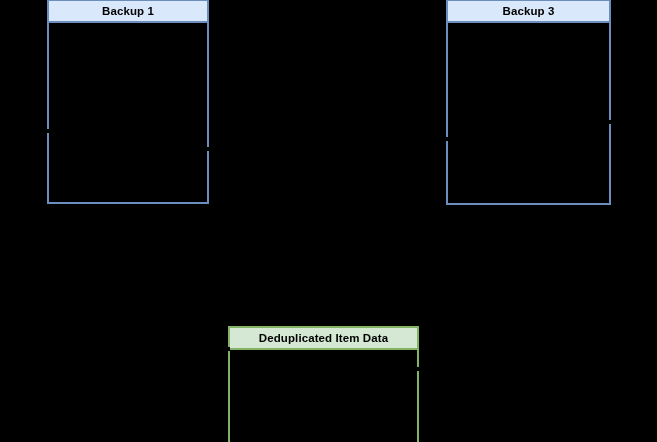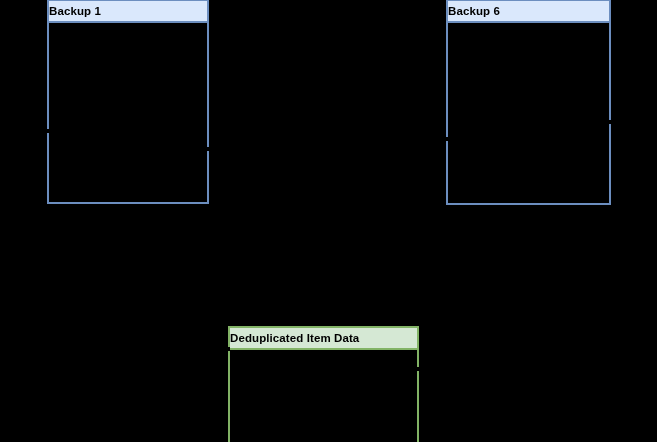--- a/index.html
+++ b/index.html
@@ -27,21 +27,21 @@
     border-width: 2px;
   }
   .box .title {
     position: absolute;
     left: 0;
     right: 0;
     top: 0;
     box-sizing: border-box;
     height: 22px;
     line-height: 20px;
-    text-align: left;
+    text-align: center;
     font-size: 11.5px;
     font-weight: bold;
     color: #000000;
     letter-spacing: 0.1px;
     white-space: nowrap;
     overflow: hidden;
   }
   .box .body {
     position: absolute;
     left: 0;
@@ -105,21 +105,21 @@
 <div id="canvas">
 
   <div id="box-backup-1" class="box theme-blue">
     <div class="title">Backup 1</div>
     <div class="body"></div>
   </div>
   <div class="notch" style="left:45px;  top:129px;"></div>
   <div class="notch" style="left:205px; top:147px;"></div>
 
   <div id="box-backup-2" class="box theme-blue">
-    <div class="title">Backup 6</div>
+    <div class="title">Backup 3</div>
     <div class="body"></div>
   </div>
   <div class="notch" style="left:444px; top:137px;"></div>
   <div class="notch" style="left:607px; top:120px;"></div>
 
   <div id="box-dedup" class="box theme-green">
     <div class="title">Deduplicated Item Data</div>
     <div class="body"></div>
   </div>
   <div class="notch" style="left:226px; top:347px;"></div>

